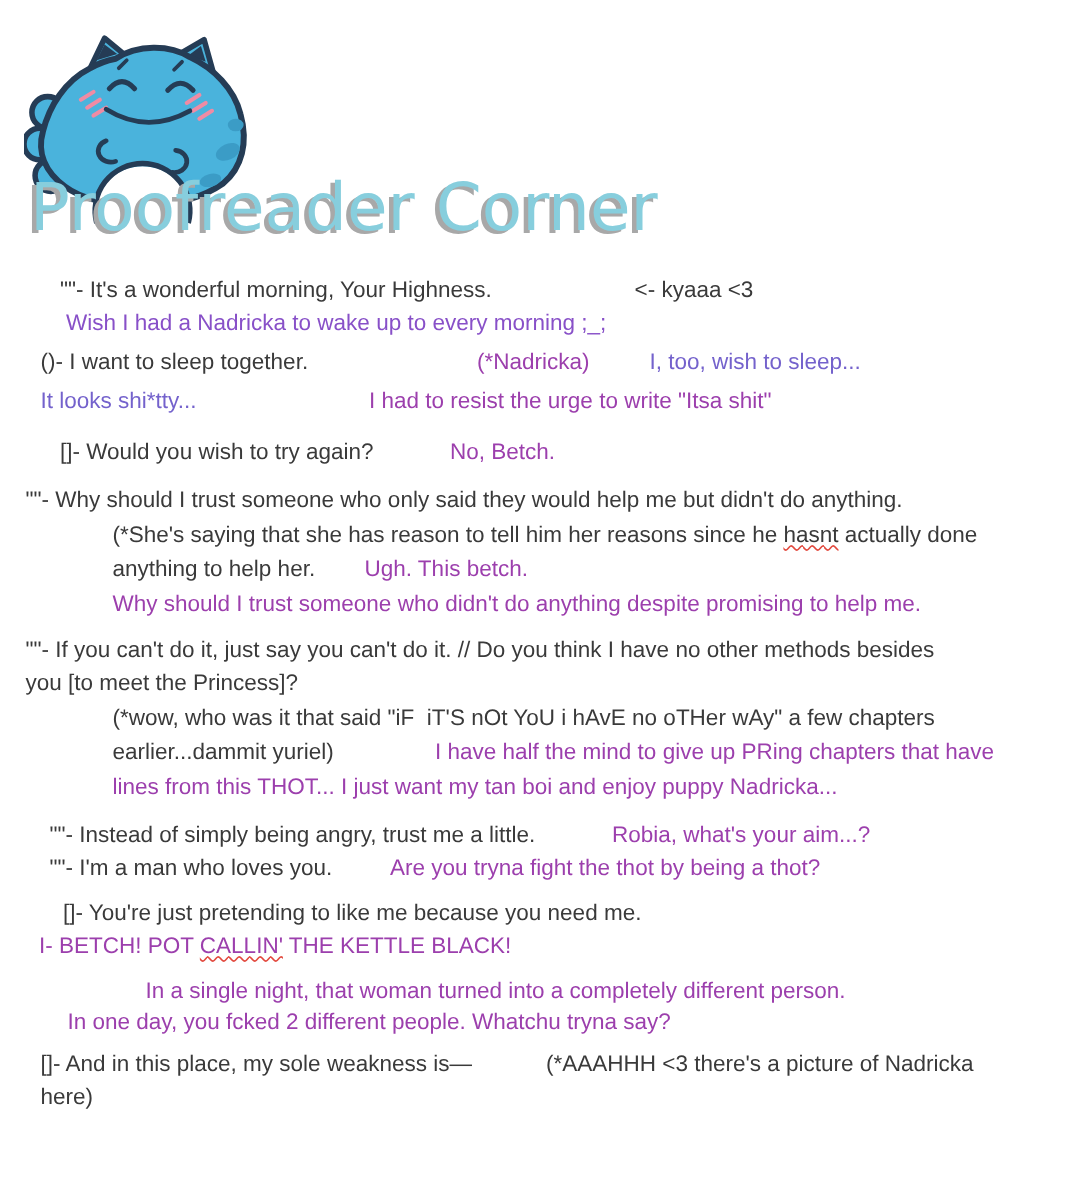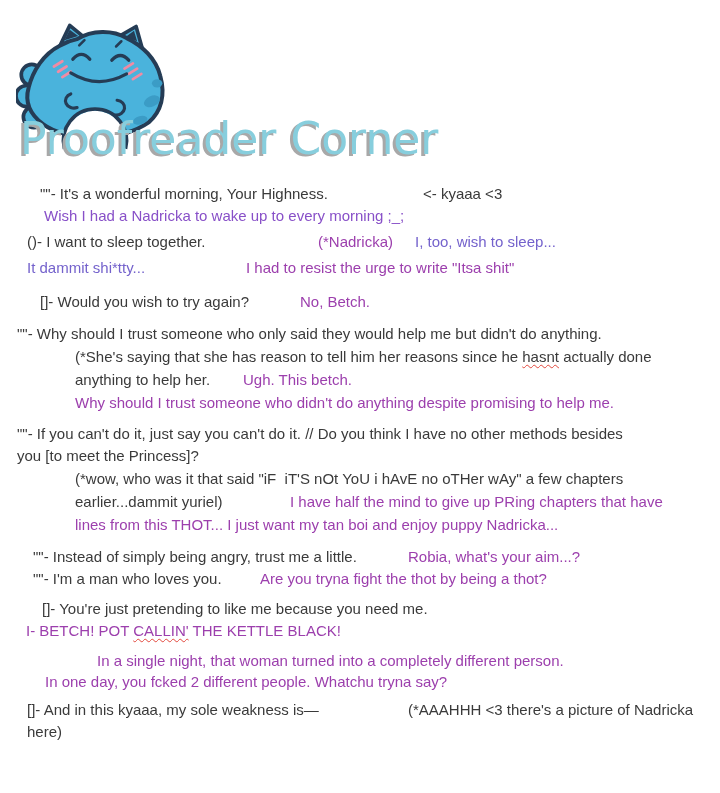--- a/index.html
+++ b/index.html
@@ -88,23 +88,23 @@
 
   <div class="title">Proofreader Corner</div>
 
   <span class="seg c-black" style="left:40px;top:184px">""- It's a wonderful morning, Your Highness.</span>
   <span class="seg c-black" style="left:423px;top:184px">&lt;- kyaaa &lt;3</span>
 
   <span class="seg c-violet" style="left:44px;top:206px">Wish I had a Nadricka to wake up to every morning ;_;</span>
 
   <span class="seg c-black" style="left:27px;top:232px">()- I want to sleep together.</span>
   <span class="seg c-purple" style="left:318px;top:232px">(*Nadricka)</span>
-  <span class="seg c-blue" style="left:415px;top:232px">I, too, wish to sleep...</span>
+  <span class="seg c-blue" style="left:433px;top:232px">I, too, wish to sleep...</span>
 
-  <span class="seg c-blue" style="left:27px;top:258px">It dammit shi*tty...</span>
+  <span class="seg c-blue" style="left:27px;top:258px">It looks shi*tty...</span>
   <span class="seg c-purple" style="left:246px;top:258px">I had to resist the urge to write "Itsa shit"</span>
 
   <span class="seg c-black" style="left:40px;top:292px">[]- Would you wish to try again?</span>
   <span class="seg c-purple" style="left:300px;top:292px">No, Betch.</span>
 
   <span class="seg c-black" style="left:17px;top:324px">""- Why should I trust someone who only said they would help me but didn't do anything.</span>
 
   <span class="seg c-black" style="left:75px;top:347px"><span>(*She's saying that she has reason to tell him her reasons since he </span><span class="squiggle">hasnt</span><span> actually done</span></span>
 
   <span class="seg c-black" style="left:75px;top:370px">anything to help her.</span>
@@ -126,17 +126,17 @@
   <span class="seg c-black" style="left:33px;top:569px">""- I'm a man who loves you.</span>
   <span class="seg c-purple" style="left:260px;top:569px">Are you tryna fight the thot by being a thot?</span>
 
   <span class="seg c-black" style="left:42px;top:599px">[]- You're just pretending to like me because you need me.</span>
 
   <span class="seg c-purple" style="left:26px;top:621px"><span>I- BETCH! POT </span><span class="squiggle">CALLIN'</span><span> THE KETTLE BLACK!</span></span>
 
   <span class="seg c-purple" style="left:97px;top:651px">In a single night, that woman turned into a completely different person.</span>
   <span class="seg c-purple" style="left:45px;top:672px">In one day, you fcked 2 different people. Whatchu tryna say?</span>
 
-  <span class="seg c-black" style="left:27px;top:700px">[]- And in this kyaaa, my sole weakness is—</span>
-  <span class="seg c-black" style="left:408px;top:700px">(*AAAHHH &lt;3 there's a picture of Nadricka</span>
+  <span class="seg c-black" style="left:27px;top:700px">[]- And in this place, my sole weakness is—</span>
+  <span class="seg c-black" style="left:364px;top:700px">(*AAAHHH &lt;3 there's a picture of Nadricka</span>
   <span class="seg c-black" style="left:27px;top:722px">here)</span>
 
 </div>
 
 </body></html>

